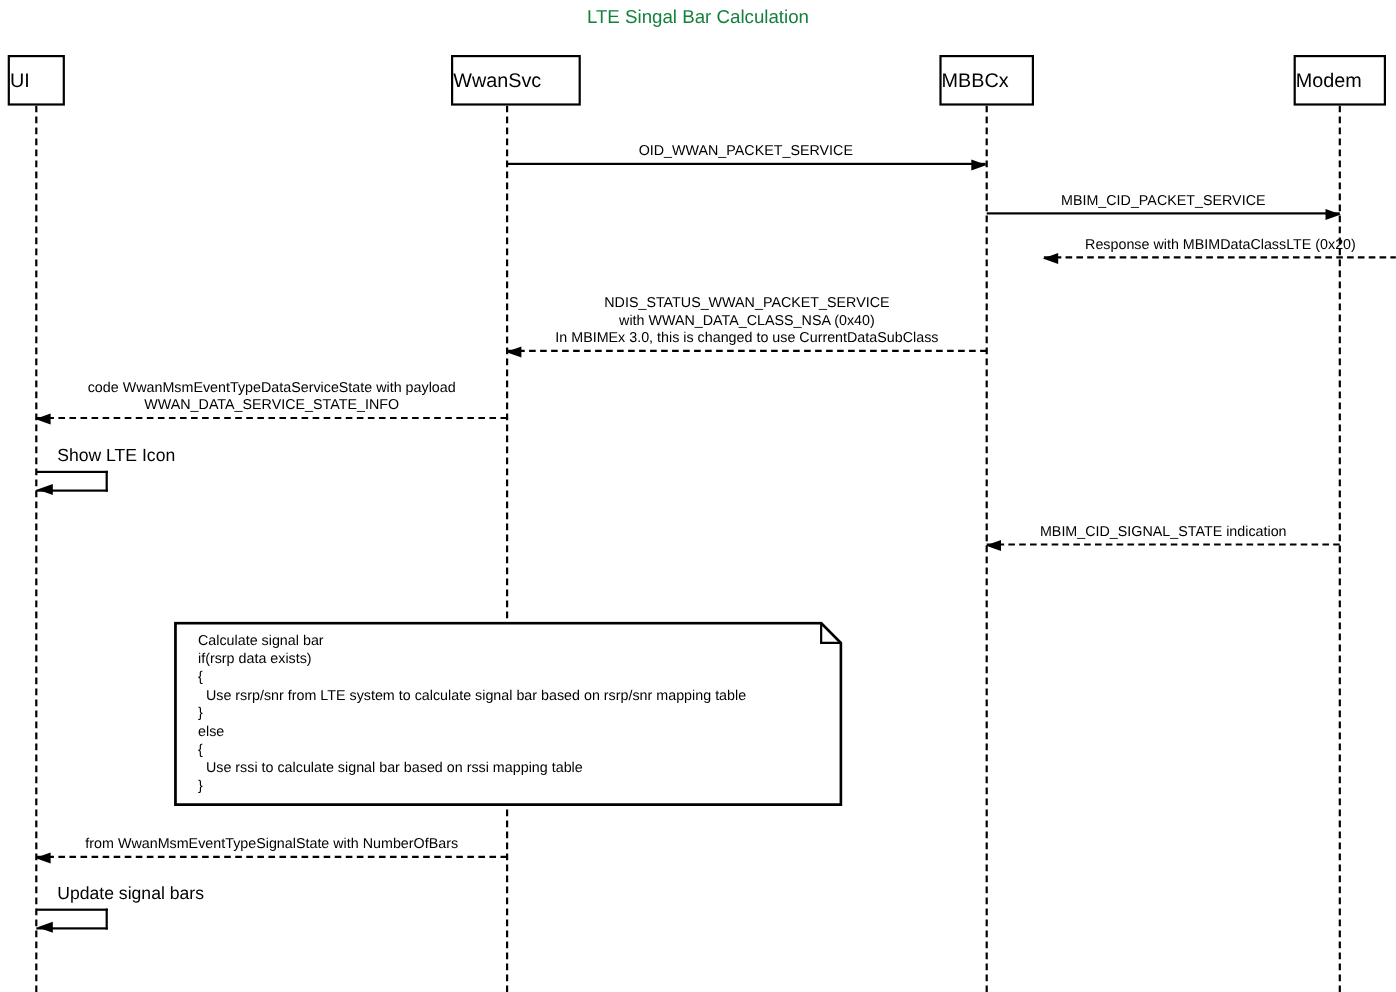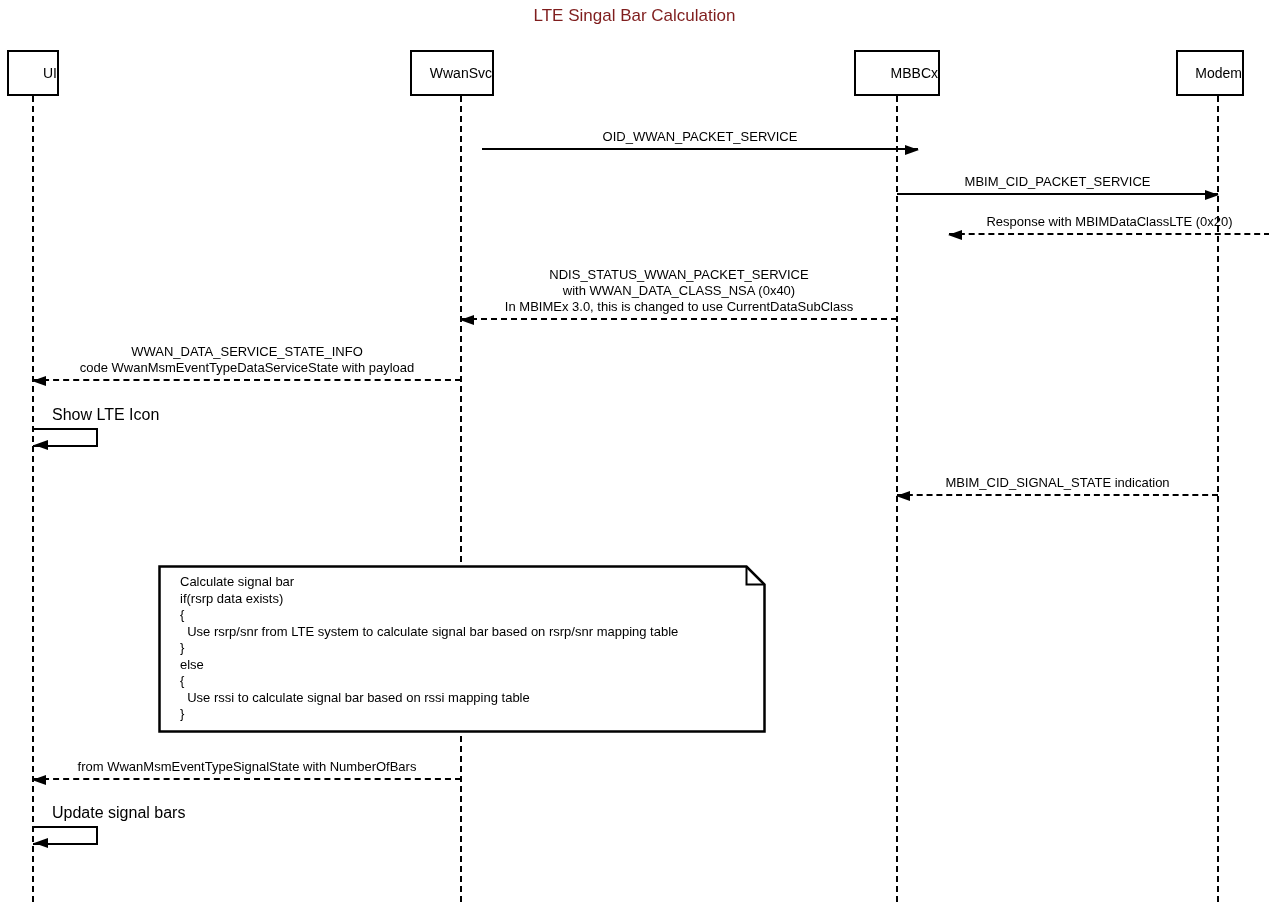--- a/index.html
+++ b/index.html
@@ -4,27 +4,27 @@
 <style>
   html,body { margin:0; padding:0; background:#fff; }
   #canvas {
     position:relative; width:1269px; height:902px;
     background:#fff; overflow:hidden;
     font-family:"Liberation Sans","DejaVu Sans",sans-serif;
     color:#000;
   }
   .title {
     position:absolute; top:6px; left:0; right:0;
-    text-align:center; font-size:17px; color:#7f1d1d;
+    text-align:center; font-size:17px; color:#15803d;
   }
   .actor {
     position:absolute; top:50px; height:46px;
     border:2.5px solid #000; background:#fff;
-    display:flex; align-items:center; justify-content:flex-end;
-    font-size:14px; box-sizing:border-box; z-index:3;
+    display:flex; align-items:center; justify-content:flex-start;
+    font-size:18px; box-sizing:border-box; z-index:3;
   }
   .lifeline {
     position:absolute; top:96px; height:806px; width:0;
     border-left:2px dashed #000; z-index:1;
   }
   .msg { position:absolute; font-size:13px; z-index:4; box-sizing:border-box; }
   .msg .lbl { text-align:center; line-height:16px; padding-bottom:3px; white-space:nowrap; }
   .msg .lbl-block { width:-moz-fit-content; width:fit-content; margin:0 auto; text-align:center; }
   .msg .lbl-block div { line-height:16px; white-space:nowrap; }
   .msg.solid  { border-bottom:2px solid  #000; }
@@ -62,31 +62,31 @@
   <div class="title">LTE Singal Bar Calculation</div>
 
   <div class="lifeline" style="left:32px;"></div>
   <div class="lifeline" style="left:460px;"></div>
   <div class="lifeline" style="left:896px;"></div>
   <div class="lifeline" style="left:1217px;"></div>
 
   <div class="actor" style="left:7px;    width:52px;">
     <span>UI</span>
   </div>
-  <div class="actor" style="left:410px;  width:84px;">
+  <div class="actor" style="left:410px;  width:118px;">
     <span>WwanSvc</span>
   </div>
   <div class="actor" style="left:854px;  width:86px;">
     <span>MBBCx</span>
   </div>
-  <div class="actor" style="left:1176px; width:68px;">
+  <div class="actor" style="left:1176px; width:84px;">
     <span>Modem</span>
   </div>
 
-  <div class="msg solid" style="left:482px; top:129px; width:436px;">
+  <div class="msg solid" style="left:460px; top:129px; width:436px;">
     <div class="lbl">OID_WWAN_PACKET_SERVICE</div>
     <div class="head head-right"></div>
   </div>
 
   <div class="msg solid" style="left:897px; top:174px; width:321px;">
     <div class="lbl">MBIM_CID_PACKET_SERVICE</div>
     <div class="head head-right"></div>
   </div>
 
   <div class="msg dashed" style="left:949px; top:214px; width:321px;">
@@ -98,22 +98,22 @@
     <div class="lbl-block" style="padding-bottom:3px;">
       <div>NDIS_STATUS_WWAN_PACKET_SERVICE</div>
       <div>with WWAN_DATA_CLASS_NSA (0x40)</div>
       <div>In MBIMEx 3.0, this is changed to use CurrentDataSubClass</div>
     </div>
     <div class="head head-left"></div>
   </div>
 
   <div class="msg dashed" style="left:33px; top:344px; width:428px;">
     <div class="lbl-block" style="padding-bottom:3px;">
+      <div>code WwanMsmEventTypeDataServiceState with payload</div>
       <div>WWAN_DATA_SERVICE_STATE_INFO</div>
-      <div>code WwanMsmEventTypeDataServiceState with payload</div>
     </div>
     <div class="head head-left"></div>
   </div>
 
   <div class="selfmsg-label" style="left:52px; top:407px;">Show LTE Icon</div>
   <div class="selfmsg-shape" style="left:33px; top:428px;"></div>
   <div class="selfmsg-head" style="left:34px; top:440px;"></div>
 
   <div class="msg dashed" style="left:897px; top:475px; width:321px;">
     <div class="lbl">MBIM_CID_SIGNAL_STATE indication</div>

